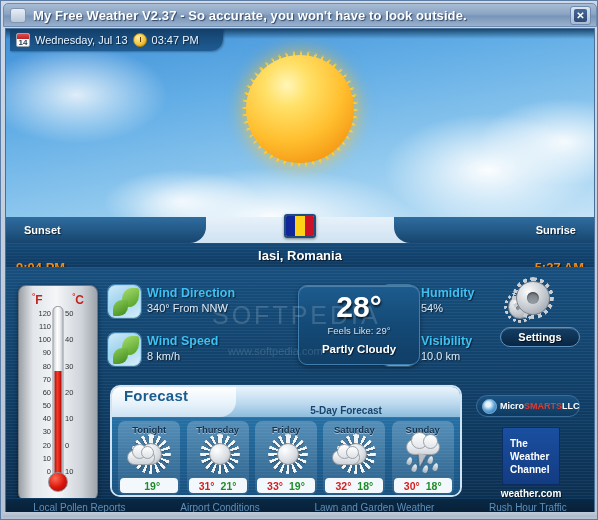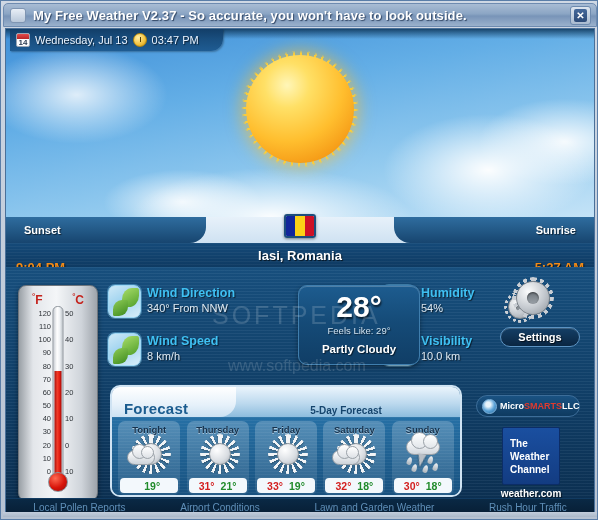--- a/index.html
+++ b/index.html
@@ -302,21 +302,21 @@
     overflow: hidden;
   }
   .fc-head {
     position: relative; height: 30px;
     background: linear-gradient(180deg,#eaf4fc 0%, #bcd9ee 55%, #8dbcdd 100%);
   }
   .fc-tab {
     position: absolute; left: 0; top: 0; width: 124px; height: 30px;
     background: linear-gradient(180deg,#ffffff 0%, #e6f1fa 60%, #cbe1f2 100%);
     border-radius: 0 0 16px 0;
-    display: flex; align-items: flex-end; padding-left: 12px;
+    display: flex; align-items: flex-start; padding-left: 12px;
   }
   .fc-tab span {
     font-size: 15px; font-weight: bold; color: #1b5c8f; letter-spacing: .2px;
   }
   .fc-sub {
     position: absolute; right: 0; bottom: 1px; width: 228px; text-align: center;
     font-size: 10px; font-weight: bold; color: #16456d;
   }
   .fc-days {
     display: flex; justify-content: space-around; padding: 4px 3px 0;
@@ -435,22 +435,22 @@
     text-shadow: 1px 1px 1px rgba(0,0,0,.6);
   }
 
   
   .watermark {
     position: absolute; left: 206px; top: 272px; z-index: 4;
     font-size: 25px; font-weight: normal; letter-spacing: 3px;
     color: rgba(255,255,255,.16); pointer-events: none;
   }
   .watermark2 {
-    position: absolute; left: 222px; top: 328px; z-index: 4;
-    font-size: 16px; color: rgba(255,255,255,.15); pointer-events: none;
+    position: absolute; left: 222px; top: 316px; z-index: 4;
+    font-size: 11px; color: rgba(255,255,255,.15); pointer-events: none;
   }
 
   
   .promo {
     position: absolute; left: 0; top: 487px; width: 588px; height: 28px;
     background:
       repeating-linear-gradient(180deg, rgba(255,255,255,.06) 0 1px, rgba(0,0,0,0) 1px 3px),
       linear-gradient(180deg,#0c3558 0%, #0a2b49 100%);
     display: flex; align-items: center; justify-content: center; gap: 9px;
   }

